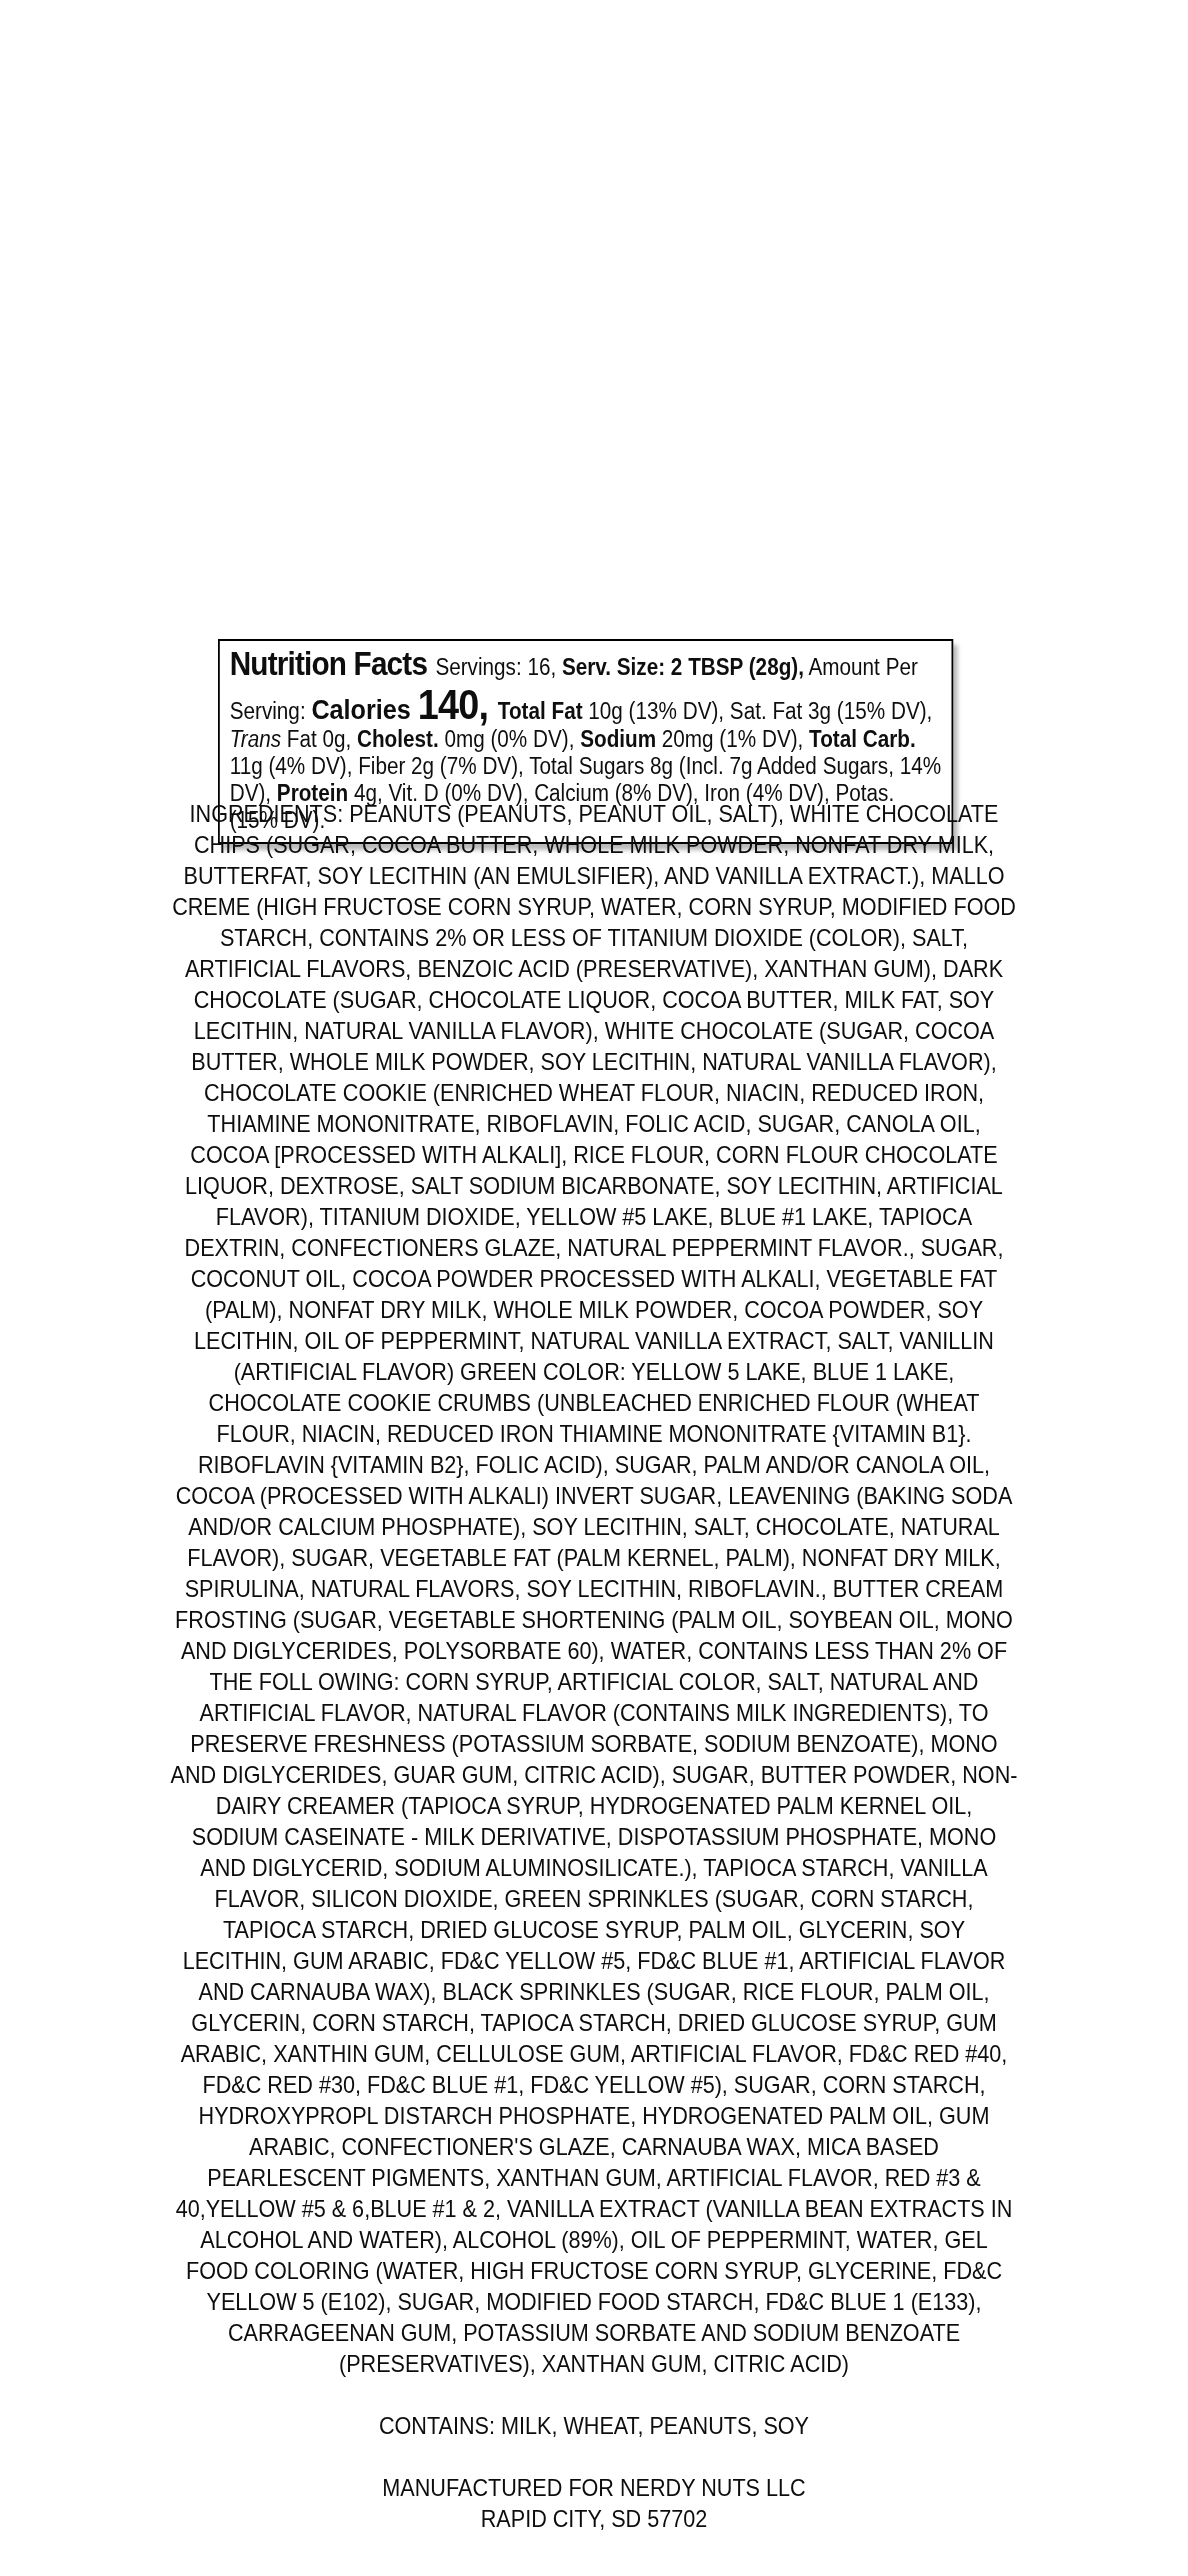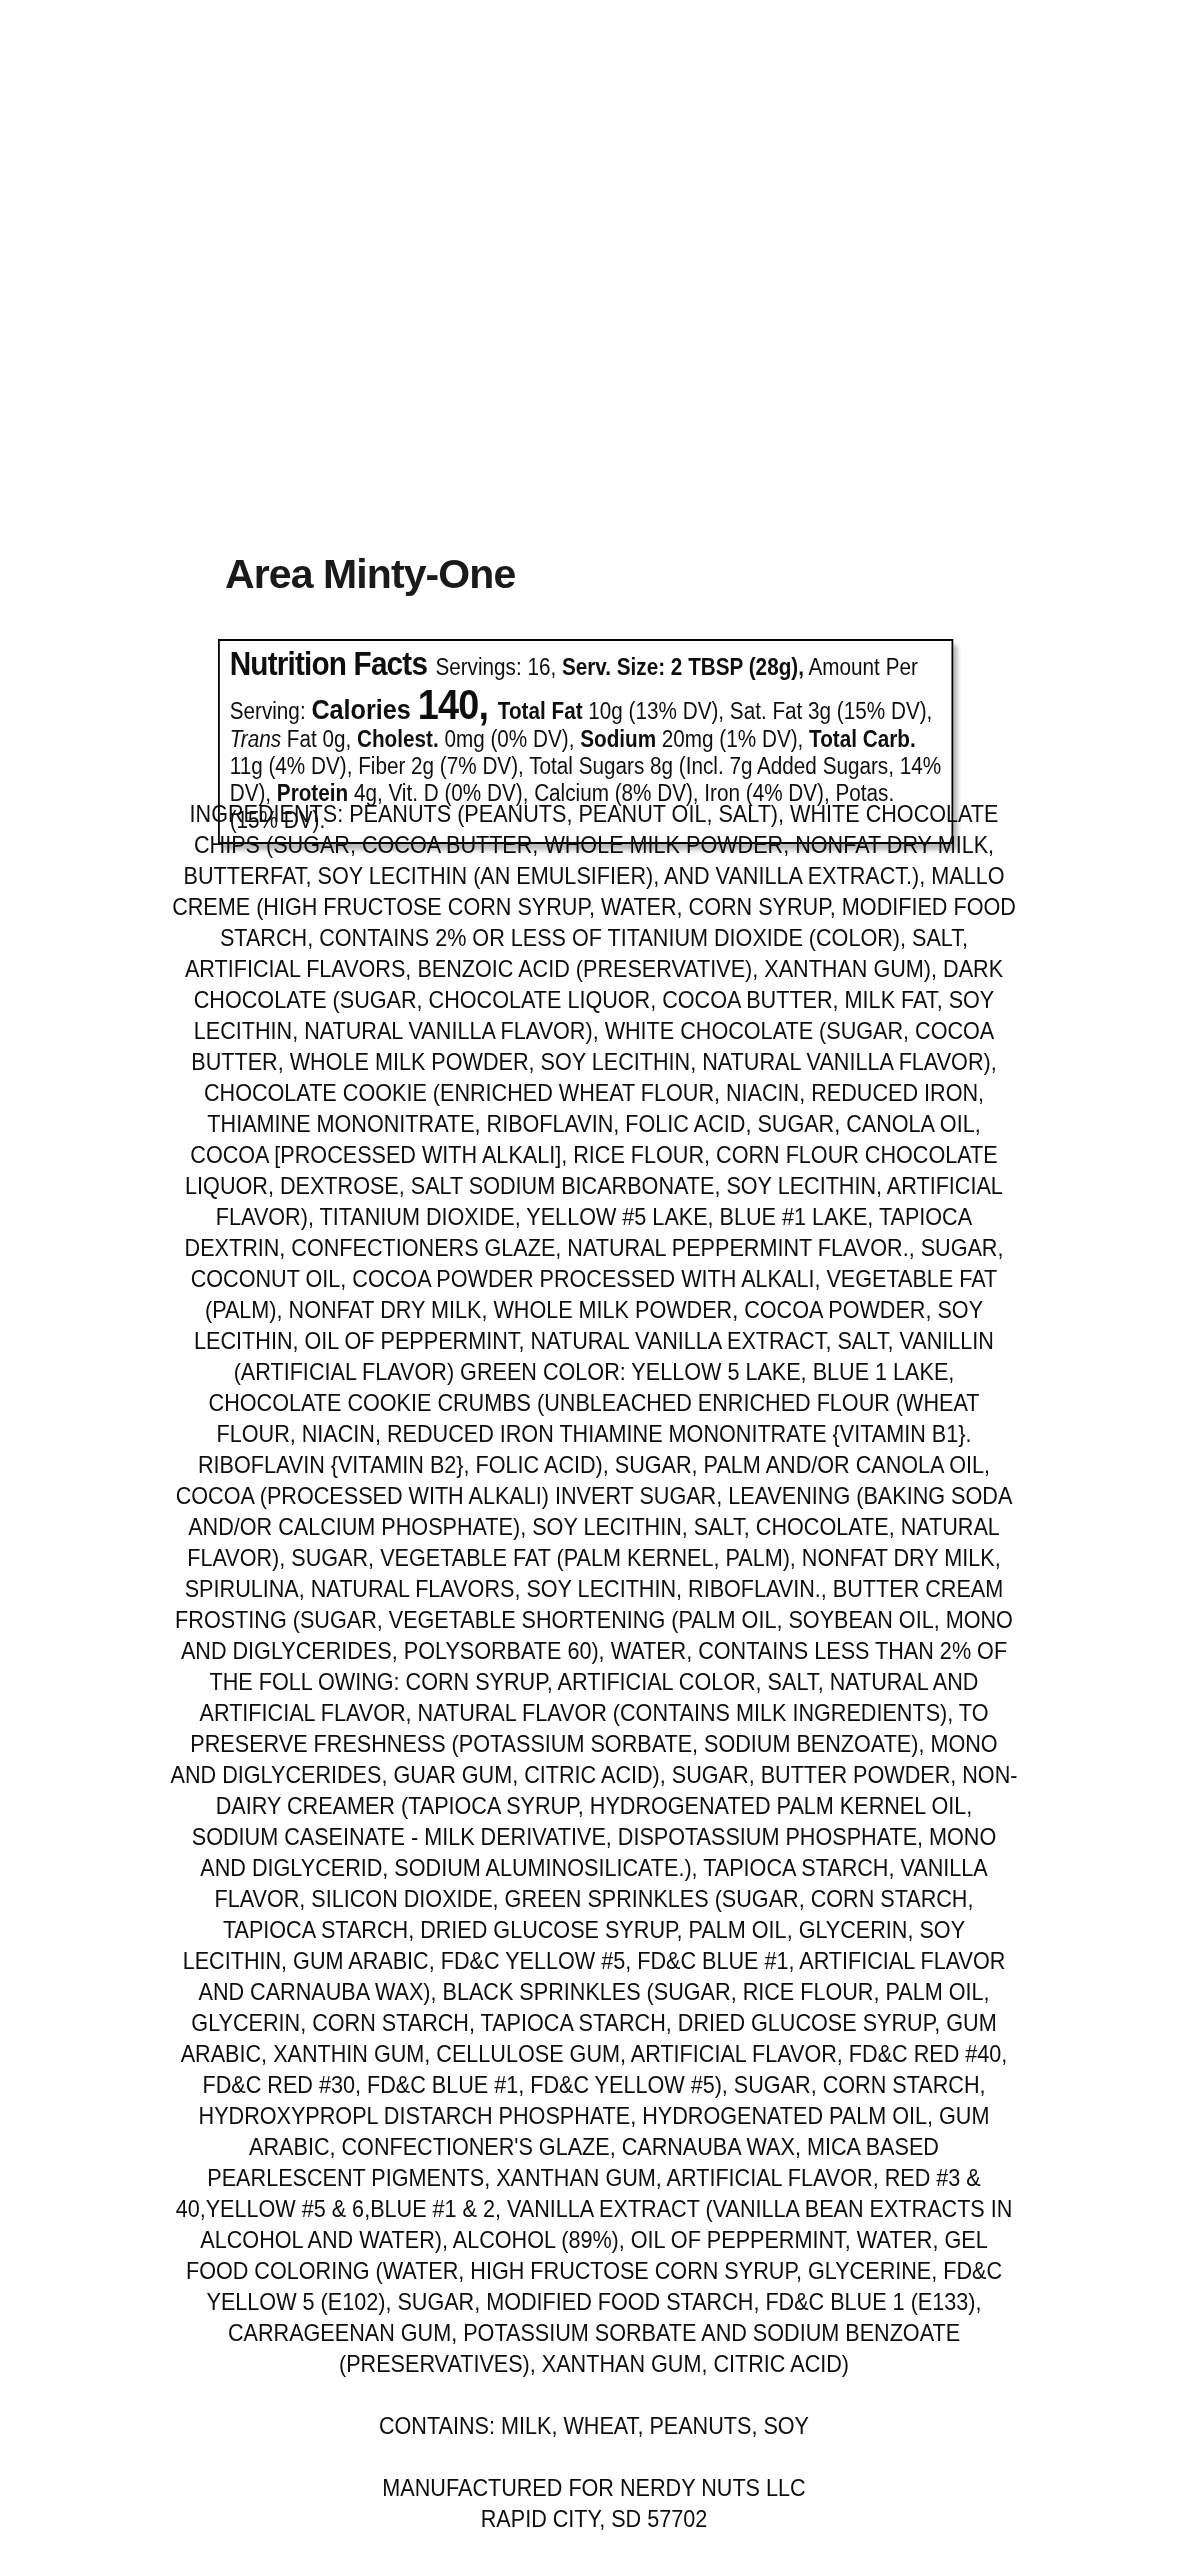--- a/index.html
+++ b/index.html
@@ -59,21 +59,20 @@
   }
   .body-text p { margin: 0; }
   .ingredients { margin-bottom: 31px !important; }
   .contains    { margin-bottom: 31px !important; }
 </style>
 </head>
 <body>
 
 <div class="screen">
 
-  <h1 class="product-title">Area Minty-One</h1>
 
   <div class="nf-box"><span class="run-nf-title">Nutrition Facts</span><span class="run-plain">Servings: 16, </span><span class="run-bold">Serv. Size: 2 TBSP (28g),</span><span class="run-plain"> Amount Per Serving: </span><span class="run-cal-label">Calories </span><span class="run-cal-value">140, </span><span class="run-bold">Total Fat </span><span class="run-plain">10g (13% DV), Sat. Fat 3g (15% DV), </span><span class="run-italic">Trans</span><span class="run-plain"> Fat 0g, </span><span class="run-bold">Cholest. </span><span class="run-plain">0mg (0% DV), </span><span class="run-bold">Sodium </span><span class="run-plain">20mg (1% DV), </span><span class="run-bold">Total Carb. </span><span class="run-plain">11g (4% DV), Fiber 2g (7% DV), Total Sugars 8g (Incl. 7g Added Sugars, 14% DV), </span><span class="run-bold">Protein </span><span class="run-plain">4g, Vit. D (0% DV), Calcium (8% DV), Iron (4% DV), Potas. (15% DV).</span></div>
 
   <div class="body-text">
     <p class="ingredients">INGREDIENTS: PEANUTS (PEANUTS, PEANUT OIL, SALT), WHITE CHOCOLATE CHIPS (SUGAR, COCOA BUTTER, WHOLE MILK POWDER, NONFAT DRY MILK, BUTTERFAT, SOY LECITHIN (AN EMULSIFIER), AND VANILLA EXTRACT.), MALLO CREME (HIGH FRUCTOSE CORN SYRUP, WATER, CORN SYRUP, MODIFIED FOOD STARCH, CONTAINS 2% OR LESS OF TITANIUM DIOXIDE (COLOR), SALT, ARTIFICIAL FLAVORS, BENZOIC ACID (PRESERVATIVE), XANTHAN GUM), DARK CHOCOLATE (SUGAR, CHOCOLATE LIQUOR, COCOA BUTTER, MILK FAT, SOY LECITHIN, NATURAL VANILLA FLAVOR), WHITE CHOCOLATE (SUGAR, COCOA BUTTER, WHOLE MILK POWDER, SOY LECITHIN, NATURAL VANILLA FLAVOR), CHOCOLATE COOKIE (ENRICHED WHEAT FLOUR, NIACIN, REDUCED IRON, THIAMINE MONONITRATE, RIBOFLAVIN, FOLIC ACID, SUGAR, CANOLA OIL, COCOA [PROCESSED WITH ALKALI], RICE FLOUR, CORN FLOUR CHOCOLATE LIQUOR, DEXTROSE, SALT SODIUM BICARBONATE, SOY LECITHIN, ARTIFICIAL FLAVOR), TITANIUM DIOXIDE, YELLOW #5 LAKE, BLUE #1 LAKE, TAPIOCA DEXTRIN, CONFECTIONERS GLAZE, NATURAL PEPPERMINT FLAVOR., SUGAR, COCONUT OIL, COCOA POWDER PROCESSED WITH ALKALI, VEGETABLE FAT (PALM), NONFAT DRY MILK, WHOLE MILK POWDER, COCOA POWDER, SOY LECITHIN, OIL OF PEPPERMINT, NATURAL VANILLA EXTRACT, SALT, VANILLIN (ARTIFICIAL FLAVOR) GREEN COLOR: YELLOW 5 LAKE, BLUE 1 LAKE, CHOCOLATE COOKIE CRUMBS (UNBLEACHED ENRICHED FLOUR (WHEAT FLOUR, NIACIN, REDUCED IRON THIAMINE MONONITRATE {VITAMIN B1}. RIBOFLAVIN {VITAMIN B2}, FOLIC ACID), SUGAR, PALM AND/OR CANOLA OIL, COCOA (PROCESSED WITH ALKALI) INVERT SUGAR, LEAVENING (BAKING SODA AND/OR CALCIUM PHOSPHATE), SOY LECITHIN, SALT, CHOCOLATE, NATURAL FLAVOR), SUGAR, VEGETABLE FAT (PALM KERNEL, PALM), NONFAT DRY MILK, SPIRULINA, NATURAL FLAVORS, SOY LECITHIN, RIBOFLAVIN., BUTTER CREAM FROSTING (SUGAR, VEGETABLE SHORTENING (PALM OIL, SOYBEAN OIL, MONO AND DIGLYCERIDES, POLYSORBATE 60), WATER, CONTAINS LESS THAN 2% OF THE FOLL OWING: CORN SYRUP, ARTIFICIAL COLOR, SALT, NATURAL AND ARTIFICIAL FLAVOR, NATURAL FLAVOR (CONTAINS MILK INGREDIENTS), TO PRESERVE FRESHNESS (POTASSIUM SORBATE, SODIUM BENZOATE), MONO AND DIGLYCERIDES, GUAR GUM, CITRIC ACID), SUGAR, BUTTER POWDER, NON-DAIRY CREAMER (TAPIOCA SYRUP, HYDROGENATED PALM KERNEL OIL, SODIUM CASEINATE - MILK DERIVATIVE, DISPOTASSIUM PHOSPHATE, MONO AND DIGLYCERID, SODIUM ALUMINOSILICATE.), TAPIOCA STARCH, VANILLA FLAVOR, SILICON DIOXIDE, GREEN SPRINKLES (SUGAR, CORN STARCH, TAPIOCA STARCH, DRIED GLUCOSE SYRUP, PALM OIL, GLYCERIN, SOY LECITHIN, GUM ARABIC, FD&amp;C YELLOW #5, FD&amp;C BLUE #1, ARTIFICIAL FLAVOR AND CARNAUBA WAX), BLACK SPRINKLES (SUGAR, RICE FLOUR, PALM OIL, GLYCERIN, CORN STARCH, TAPIOCA STARCH, DRIED GLUCOSE SYRUP, GUM ARABIC, XANTHIN GUM, CELLULOSE GUM, ARTIFICIAL FLAVOR, FD&amp;C RED #40, FD&amp;C RED #30, FD&amp;C BLUE #1, FD&amp;C YELLOW #5), SUGAR, CORN STARCH, HYDROXYPROPL DISTARCH PHOSPHATE, HYDROGENATED PALM OIL, GUM ARABIC, CONFECTIONER'S GLAZE, CARNAUBA WAX, MICA BASED PEARLESCENT PIGMENTS, XANTHAN GUM, ARTIFICIAL FLAVOR, RED #3 &amp; 40,YELLOW #5 &amp; 6,BLUE #1 &amp; 2, VANILLA EXTRACT (VANILLA BEAN EXTRACTS IN ALCOHOL AND WATER), ALCOHOL (89%), OIL OF PEPPERMINT, WATER, GEL FOOD COLORING (WATER, HIGH FRUCTOSE CORN SYRUP, GLYCERINE, FD&amp;C YELLOW 5 (E102), SUGAR, MODIFIED FOOD STARCH, FD&amp;C BLUE 1 (E133), CARRAGEENAN GUM, POTASSIUM SORBATE AND SODIUM BENZOATE (PRESERVATIVES), XANTHAN GUM, CITRIC ACID)</p>
     <p class="contains">CONTAINS: MILK, WHEAT, PEANUTS, SOY</p>
     <p class="manufacturer">
       <span>MANUFACTURED FOR NERDY NUTS LLC</span><br>
       <span>RAPID CITY, SD 57702</span>
     </p>

